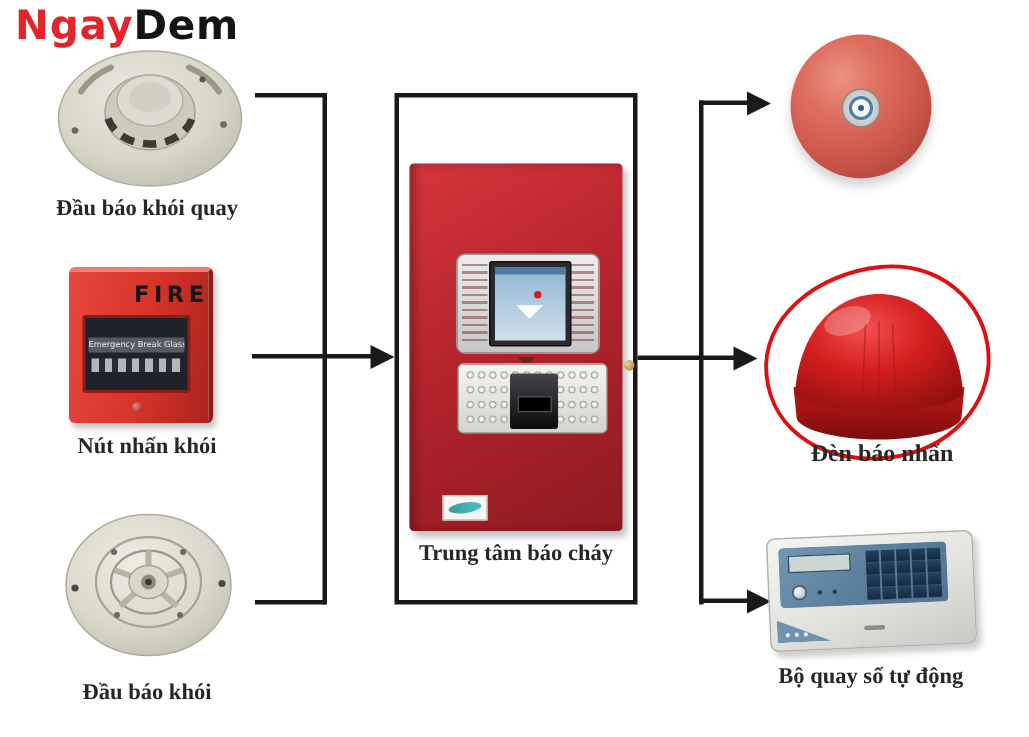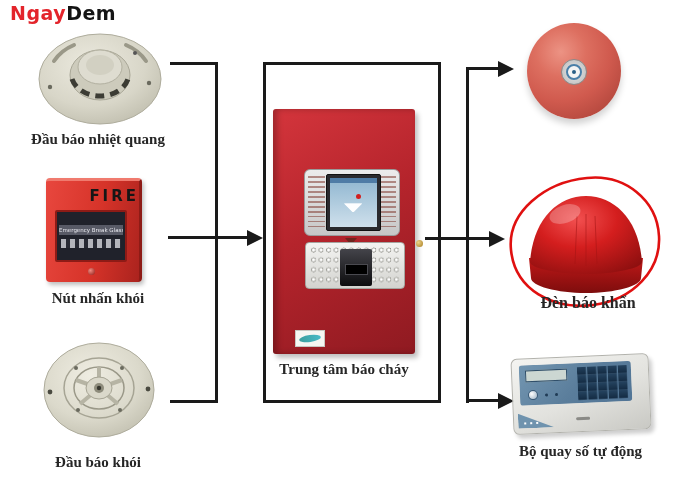--- a/index.html
+++ b/index.html
@@ -2,31 +2,31 @@
 <html><head>
 <meta charset="utf-8">
 <style>
   html,body{margin:0;padding:0;background:#fff;}
   #stage{
     position:relative;width:686px;height:491px;background:#ffffff;
     font-family:"Liberation Serif",serif;overflow:hidden;
   }
   
   .logo{position:absolute;left:10px;top:2px;font-family:"DejaVu Sans",sans-serif;
-        font-weight:bold;font-size:19px;letter-spacing:0.5px;}
+        font-weight:bold;font-size:27px;letter-spacing:0.5px;}
   .logo .p1{color:#e3242b;}
   .logo .p2{color:#141414;}
   
   .lbl{position:absolute;text-align:center;font-weight:bold;font-size:15px;color:#262626;}
   .lbl.big{font-size:16px;}
   
   .ln{position:absolute;background:#1a1a1a;}
   .ah{position:absolute;width:0;height:0;border-top:8px solid transparent;
       border-bottom:8px solid transparent;border-left:16px solid #1a1a1a;}
-  .panelbox{position:absolute;left:263px;top:62px;width:178px;height:341px;
+  .panelbox{position:absolute;left:263px;top:62px;width:162px;height:341px;
             border:3px solid #1a1a1a;box-sizing:border-box;background:#fff;}
   
   .devsvg{position:absolute;}
   
   .pull{position:absolute;left:46px;top:178px;width:96px;height:104px;
         background:linear-gradient(100deg,#e8473e 0%,#d63329 55%,#ab231e 100%);
         border-radius:4px;border-top:3px solid #f07a6e;border-right:3px solid #8e1b16;
         box-sizing:border-box;box-shadow:2px 3px 4px rgba(0,0,0,0.25);}
   .pull .fire{position:absolute;left:0;right:0;top:6px;text-align:right;
         font-family:"DejaVu Sans",sans-serif;font-weight:bold;font-size:15px;
@@ -128,21 +128,21 @@
     <path d="M18,28 A46,40 0 0 1 38,12" fill="none" stroke="#9a9888" stroke-width="4" stroke-linecap="round"></path>
     <path d="M110,28 A46,40 0 0 0 90,12" fill="none" stroke="#9a9888" stroke-width="4" stroke-linecap="round"></path>
     <ellipse cx="64" cy="42" rx="30" ry="25" fill="#cdcbbc" stroke="#a8a696" stroke-width="1"></ellipse>
     <path d="M36,46 A29,23 0 0 0 92,46" fill="none" stroke="#3c3c34" stroke-width="5" stroke-dasharray="9 6"></path>
     <ellipse cx="64" cy="34" rx="22" ry="17" fill="#dedcd0" stroke="#b2b0a0" stroke-width="1"></ellipse>
     <ellipse cx="64" cy="32" rx="14" ry="10" fill="#d2d0c2"></ellipse>
     <circle cx="99" cy="20" r="2" fill="#555"></circle>
     <circle cx="14" cy="54" r="2.2" fill="#6a6a5e"></circle>
     <circle cx="113" cy="50" r="2.2" fill="#6a6a5e"></circle>
   </svg>
-  <div class="lbl" style="left:10px;top:131px;width:176px;">Đầu báo nhiệt quang</div>
+  <div class="lbl" style="left:10px;top:131px;width:176px;">Đầu báo khói quay</div>
 
   <div class="pull">
     <div class="fire">FIRE</div>
     <div class="win">
       <div class="band">Emergency Break Glass</div>
       <div class="stripes"></div>
     </div>
     <div class="screw"></div>
   </div>
   <div class="lbl" style="left:10px;top:290px;width:176px;">Nút nhấn khói</div>
@@ -246,21 +246,21 @@
 
       <g stroke="#a31414" stroke-width="1" opacity="0.55">
         <line x1="74" y1="44" x2="72" y2="92"></line>
           <line x1="83" y1="42" x2="83" y2="94"></line>
         <line x1="92" y1="44" x2="94" y2="92"></line>
       </g>
       <ellipse cx="62" cy="42" rx="16" ry="9" fill="#ffffff" opacity="0.25" transform="rotate(-18 62 42)"></ellipse>
 
       <path d="M84,6 C122,2 154,28 156,64 C158,98 130,128 90,133 C50,138 12,118 8,78 C4,40 42,10 84,6 Z" fill="none" stroke="#e01010" stroke-width="2.6" stroke-linecap="round"></path>
     </svg>
-    <div class="lbl big" style="left:10px;top:122px;width:150px;">Đèn báo khẩn</div>
+    <div class="lbl big" style="left:10px;top:122px;width:150px;">Đèn báo nhấn</div>
   </div>
 
   <div class="dialer">
     <div class="bluep">
       <div class="dlcd"></div>
       <div class="rbtn"></div>
       <div class="mdot" style="left:25px;"></div>
       <div class="mdot" style="left:35px;"></div>
       <div class="keys"></div>
     </div>

